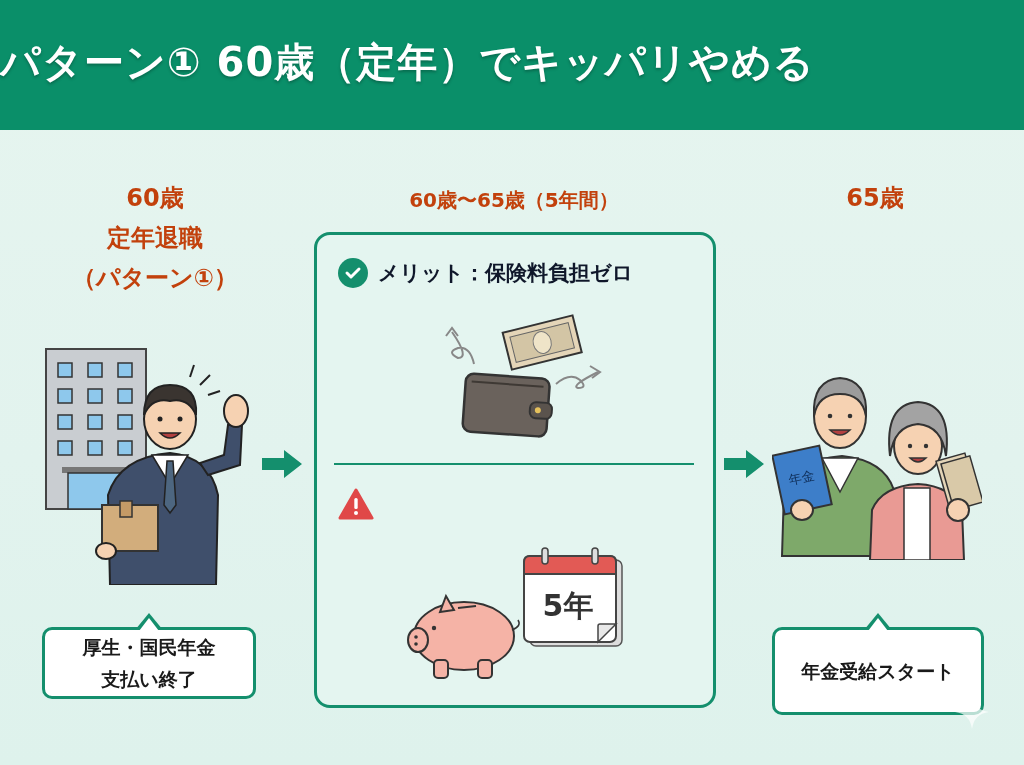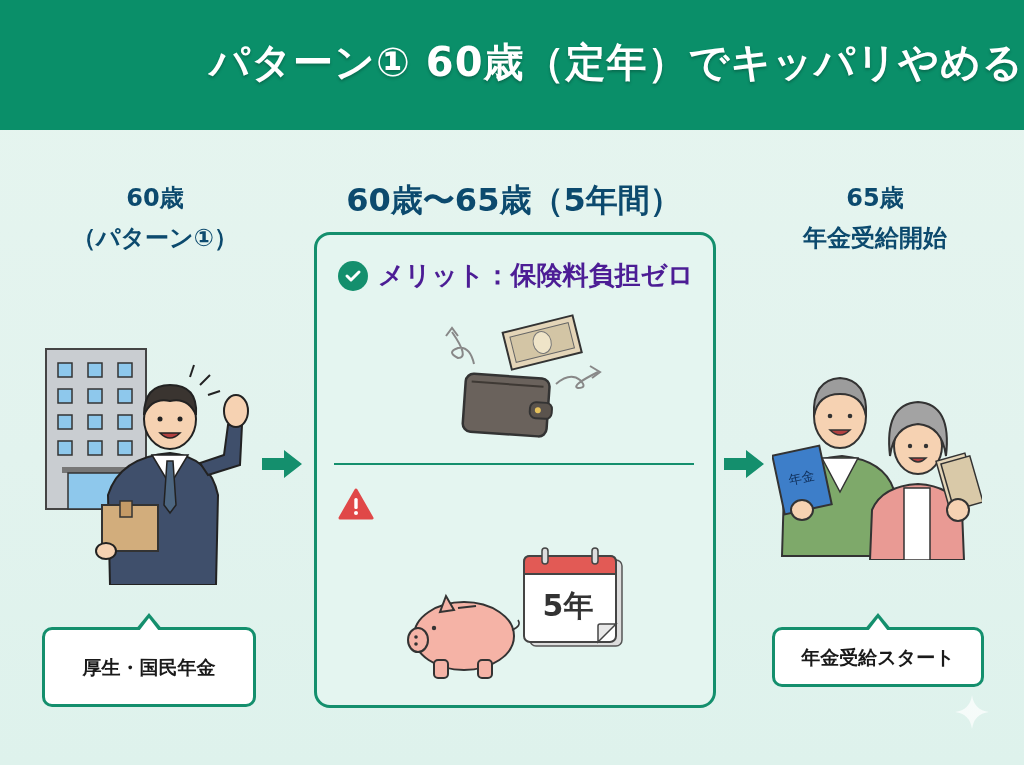--- a/index.html
+++ b/index.html
@@ -6,47 +6,47 @@
   html, body { width: 1024px; height: 765px; overflow: hidden; }
   body {
     font-family: "DejaVu Sans", "Liberation Sans", sans-serif;
     background: linear-gradient(180deg, #e6f5ef 0%, #e2f3ee 60%, #def2ec 100%);
     position: relative;
     color: #1a1a1a;
   }
   .header {
     position: absolute; left: 0; top: 0; width: 1024px; height: 130px;
     background: #0a8f69;
-    display: flex; align-items: center; justify-content: flex-end;
+    display: flex; align-items: center; justify-content: flex-start;
   }
   .header h1 {
     color: #ffffff; font-size: 40px; font-weight: bold; letter-spacing: 1px;
     text-shadow: 0 2px 3px rgba(0,0,0,0.25);
     margin-top: -6px;
   }
   .col-title {
     position: absolute; text-align: center; font-weight: bold;
-    font-size: 24px; line-height: 40px; color: #0c4a6e;
+    font-size: 24px; line-height: 40px; color: #c2410c;
   }
   .col-left-title { left: 20px; width: 270px; top: 178px; }
-  .col-mid-title { left: 318px; width: 392px; top: 180px; font-size: 32px; }
+  .col-mid-title { left: 318px; width: 392px; top: 180px; font-size: 20px; }
   .col-right-title { left: 740px; width: 270px; top: 178px; }
 
   .mid-box {
     position: absolute; left: 314px; top: 232px; width: 402px; height: 476px;
     border: 3px solid #148f6d; border-radius: 16px;
     background: #e4f5f0;
   }
   .mid-divider {
     position: absolute; left: 334px; top: 463px; width: 360px; height: 2px;
     background: #148f6d;
   }
   .point-row {
     position: absolute; display: flex; align-items: center; gap: 10px;
-    font-weight: bold; font-size: 26px; color: #4c1d95;
+    font-weight: bold; font-size: 21px; color: #0f172a;
   }
   .merit-row { left: 338px; top: 258px; }
   .caution-row { left: 338px; top: 488px; }
   .check-icon {
     width: 30px; height: 30px; border-radius: 50%; background: #148f6d;
     display: flex; align-items: center; justify-content: center;
   }
   .warn-icon { width: 36px; height: 32px; }
 
   .arrow { position: absolute; width: 40px; height: 28px; }
@@ -62,43 +62,43 @@
   .bubble::before {
     content: ""; position: absolute; left: 50%; top: -17px; margin-left: -14px;
     width: 0; height: 0; border-left: 14px solid transparent; border-right: 14px solid transparent;
     border-bottom: 17px solid #148f6d;
   }
   .bubble::after {
     content: ""; position: absolute; left: 50%; top: -12px; margin-left: -10px;
     width: 0; height: 0; border-left: 10px solid transparent; border-right: 10px solid transparent;
     border-bottom: 13px solid #ffffff;
   }
-  .bubble-left { left: 42px; top: 627px; width: 214px; height: 80px; }
-  .bubble-right { left: 772px; top: 627px; width: 212px; height: 60px; }
+  .bubble-left { left: 42px; top: 627px; width: 214px; height: 72px; }
+  .bubble-right { left: 772px; top: 627px; width: 212px; height: 88px; }
 
   .illus { position: absolute; }
   .sparkle { position: absolute; left: 955px; top: 695px; width: 34px; height: 34px; }
 </style>
 </head>
 <body>
 
 <div class="header">
   <h1>パターン① 60歳（定年）でキッパリやめる</h1>
 </div>
 
 <div class="col-title col-left-title">
   <div>60歳</div>
+  <div>定年退職</div>
   <div>（パターン①）</div>
 </div>
 
 <div class="col-title col-mid-title">60歳〜65歳（5年間）</div>
 
 <div class="col-title col-right-title">
   <div>65歳</div>
-  <div>年金受給開始</div>
 </div>
 
 <svg class="illus" style="left:40px; top:345px;" width="220" height="240" viewBox="0 0 220 240">
 
   <rect x="6" y="4" width="100" height="160" fill="#c9cdd1" stroke="#444" stroke-width="2"></rect>
   <g fill="#8ec8ec" stroke="#333" stroke-width="1.5">
     <rect x="18" y="18" width="14" height="14"></rect>
       <rect x="48" y="18" width="14" height="14"></rect>
       <rect x="78" y="18" width="14" height="14"></rect>
     <rect x="18" y="44" width="14" height="14"></rect>
@@ -241,20 +241,21 @@
   <g transform="rotate(-16 186 120)">
     <rect x="170" y="96" width="30" height="48" fill="#e4d5b8" stroke="#333" stroke-width="1.5"></rect>
     <rect x="174" y="100" width="30" height="48" fill="#d9c9a8" stroke="#333" stroke-width="1.5"></rect>
   </g>
   <ellipse cx="186" cy="150" rx="11" ry="11" fill="#f6d2b2" stroke="#333" stroke-width="2"></ellipse>
 </svg>
 
 <div class="bubble bubble-left">
   <div>
     <div>厚生・国民年金</div>
+    <div>支払い終了</div>
   </div>
 </div>
 
 <div class="bubble bubble-right">
   <div>年金受給スタート</div>
 </div>
 
 <svg class="sparkle" viewBox="0 0 34 34">
   <path d="M17 0 Q19 15 34 17 Q19 19 17 34 Q15 19 0 17 Q15 15 17 0 Z" fill="#ffffff" opacity="0.7"></path>
 </svg>

